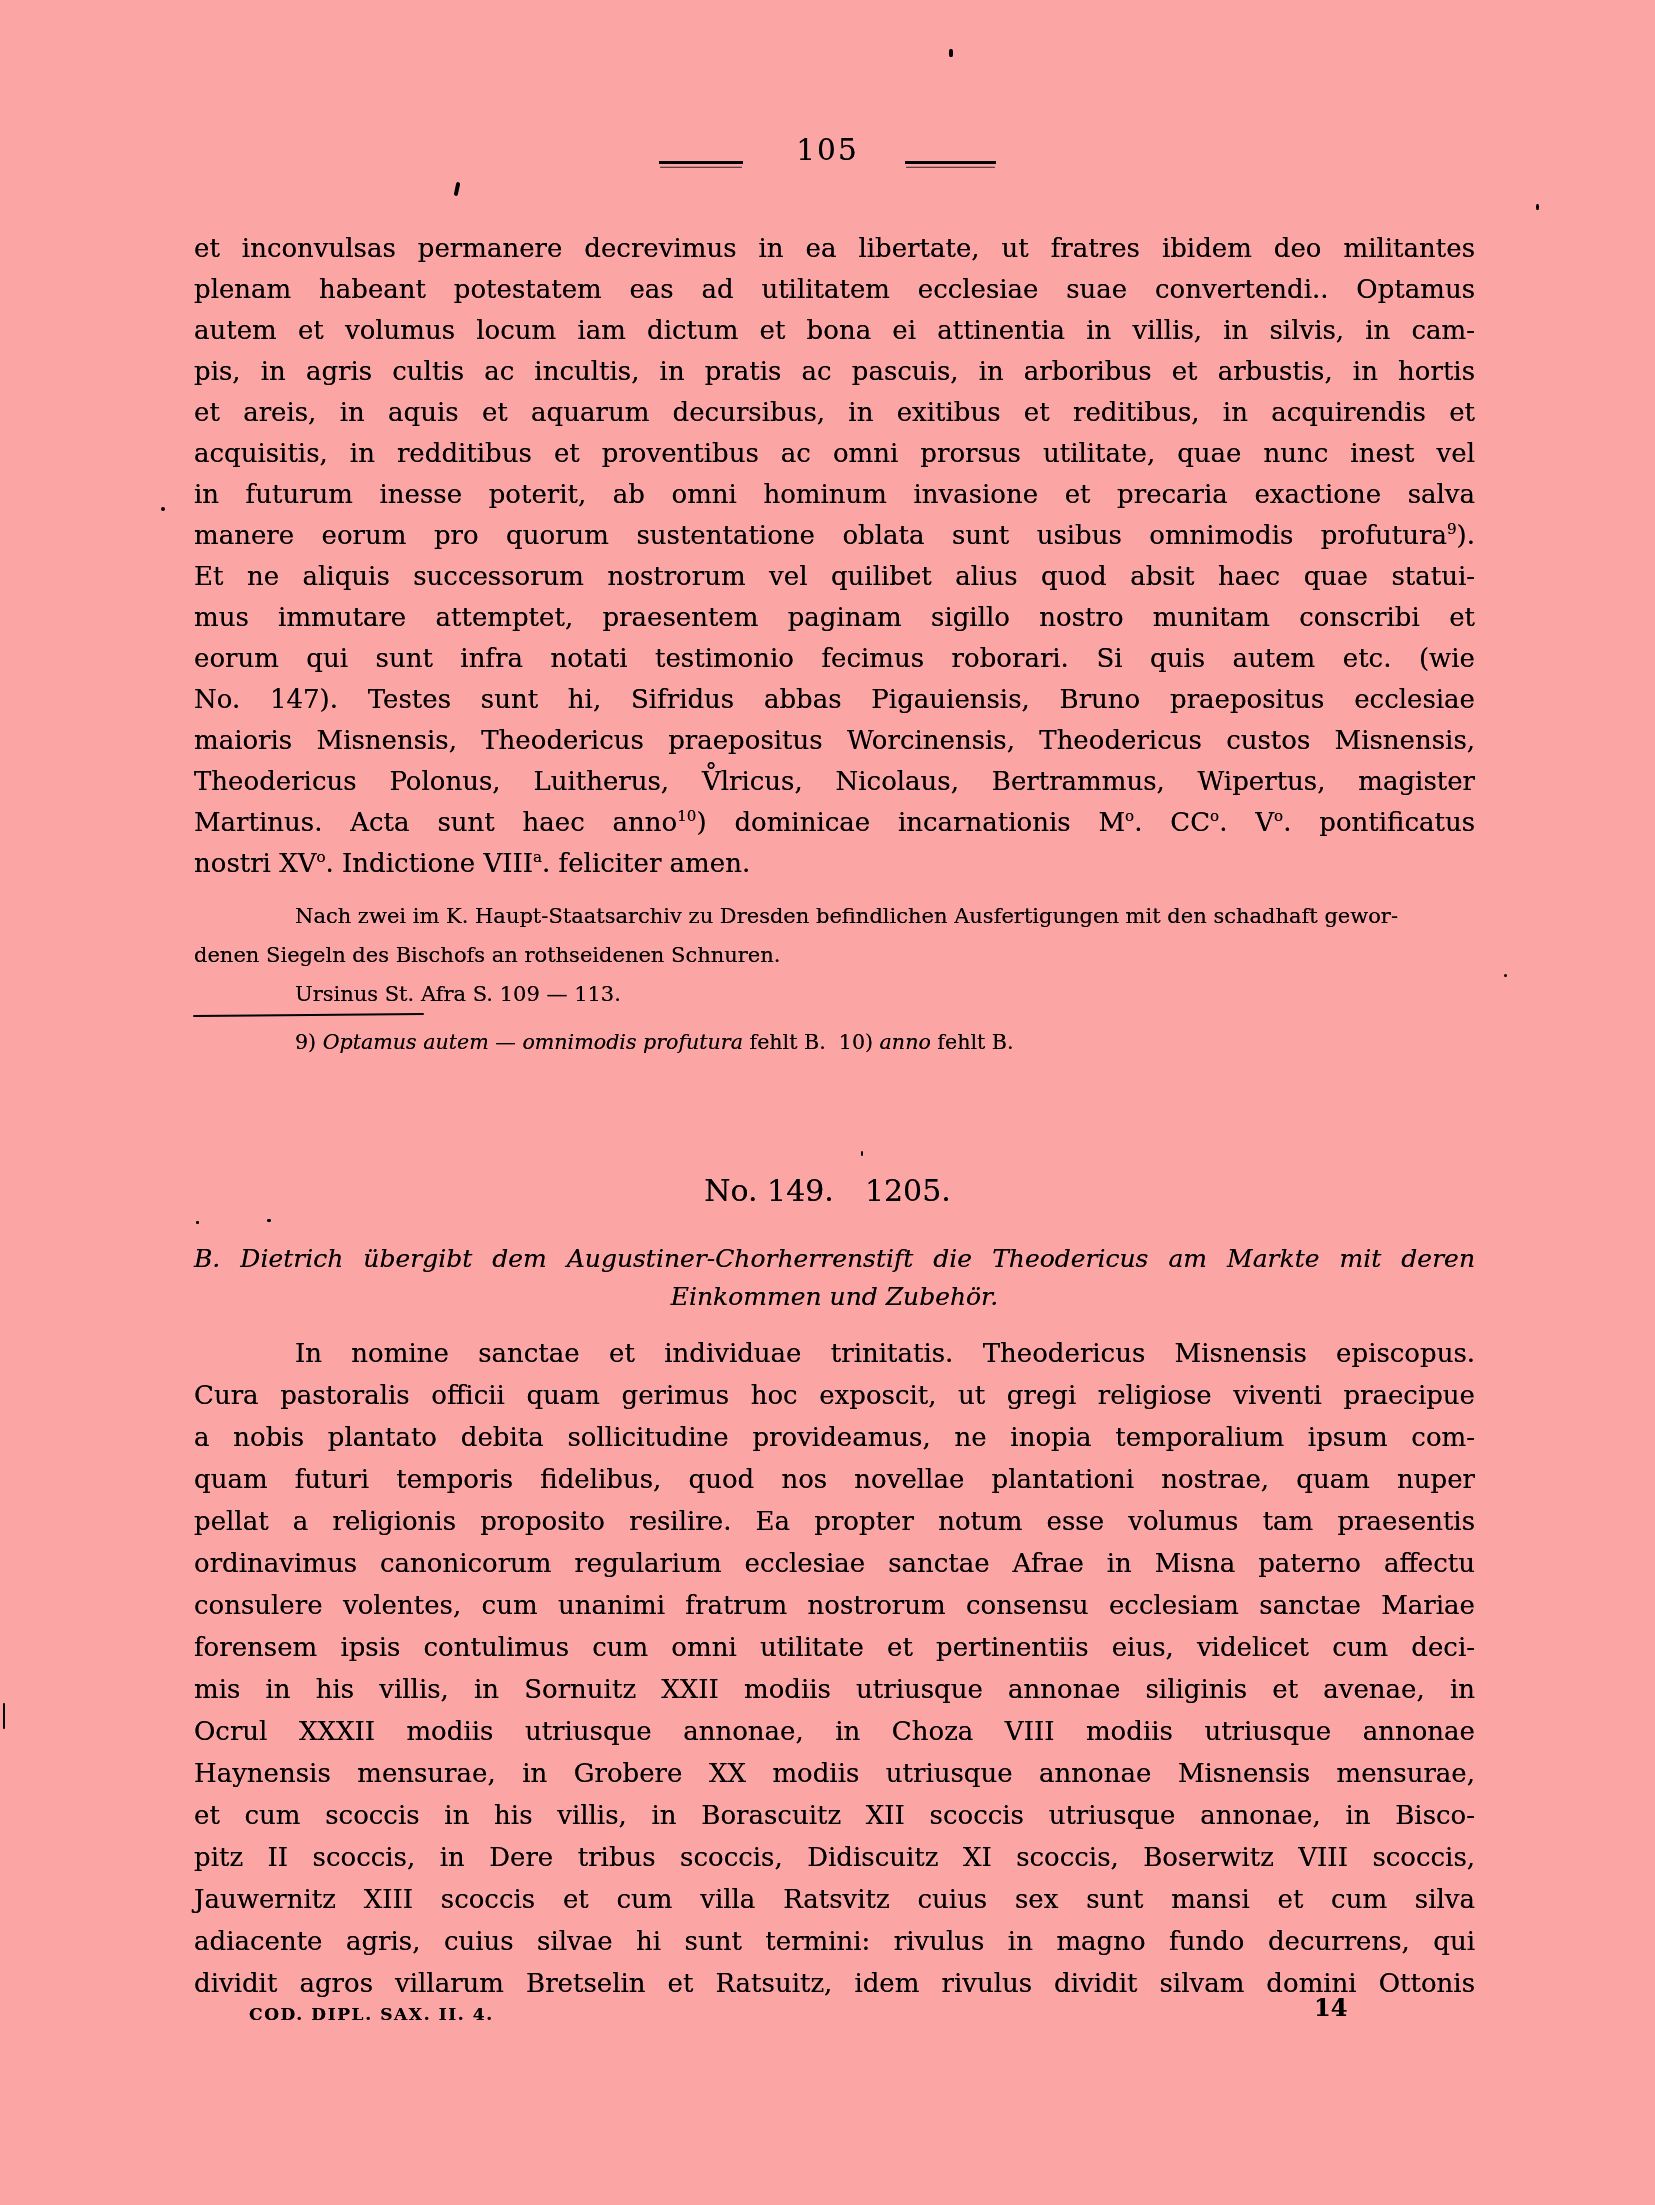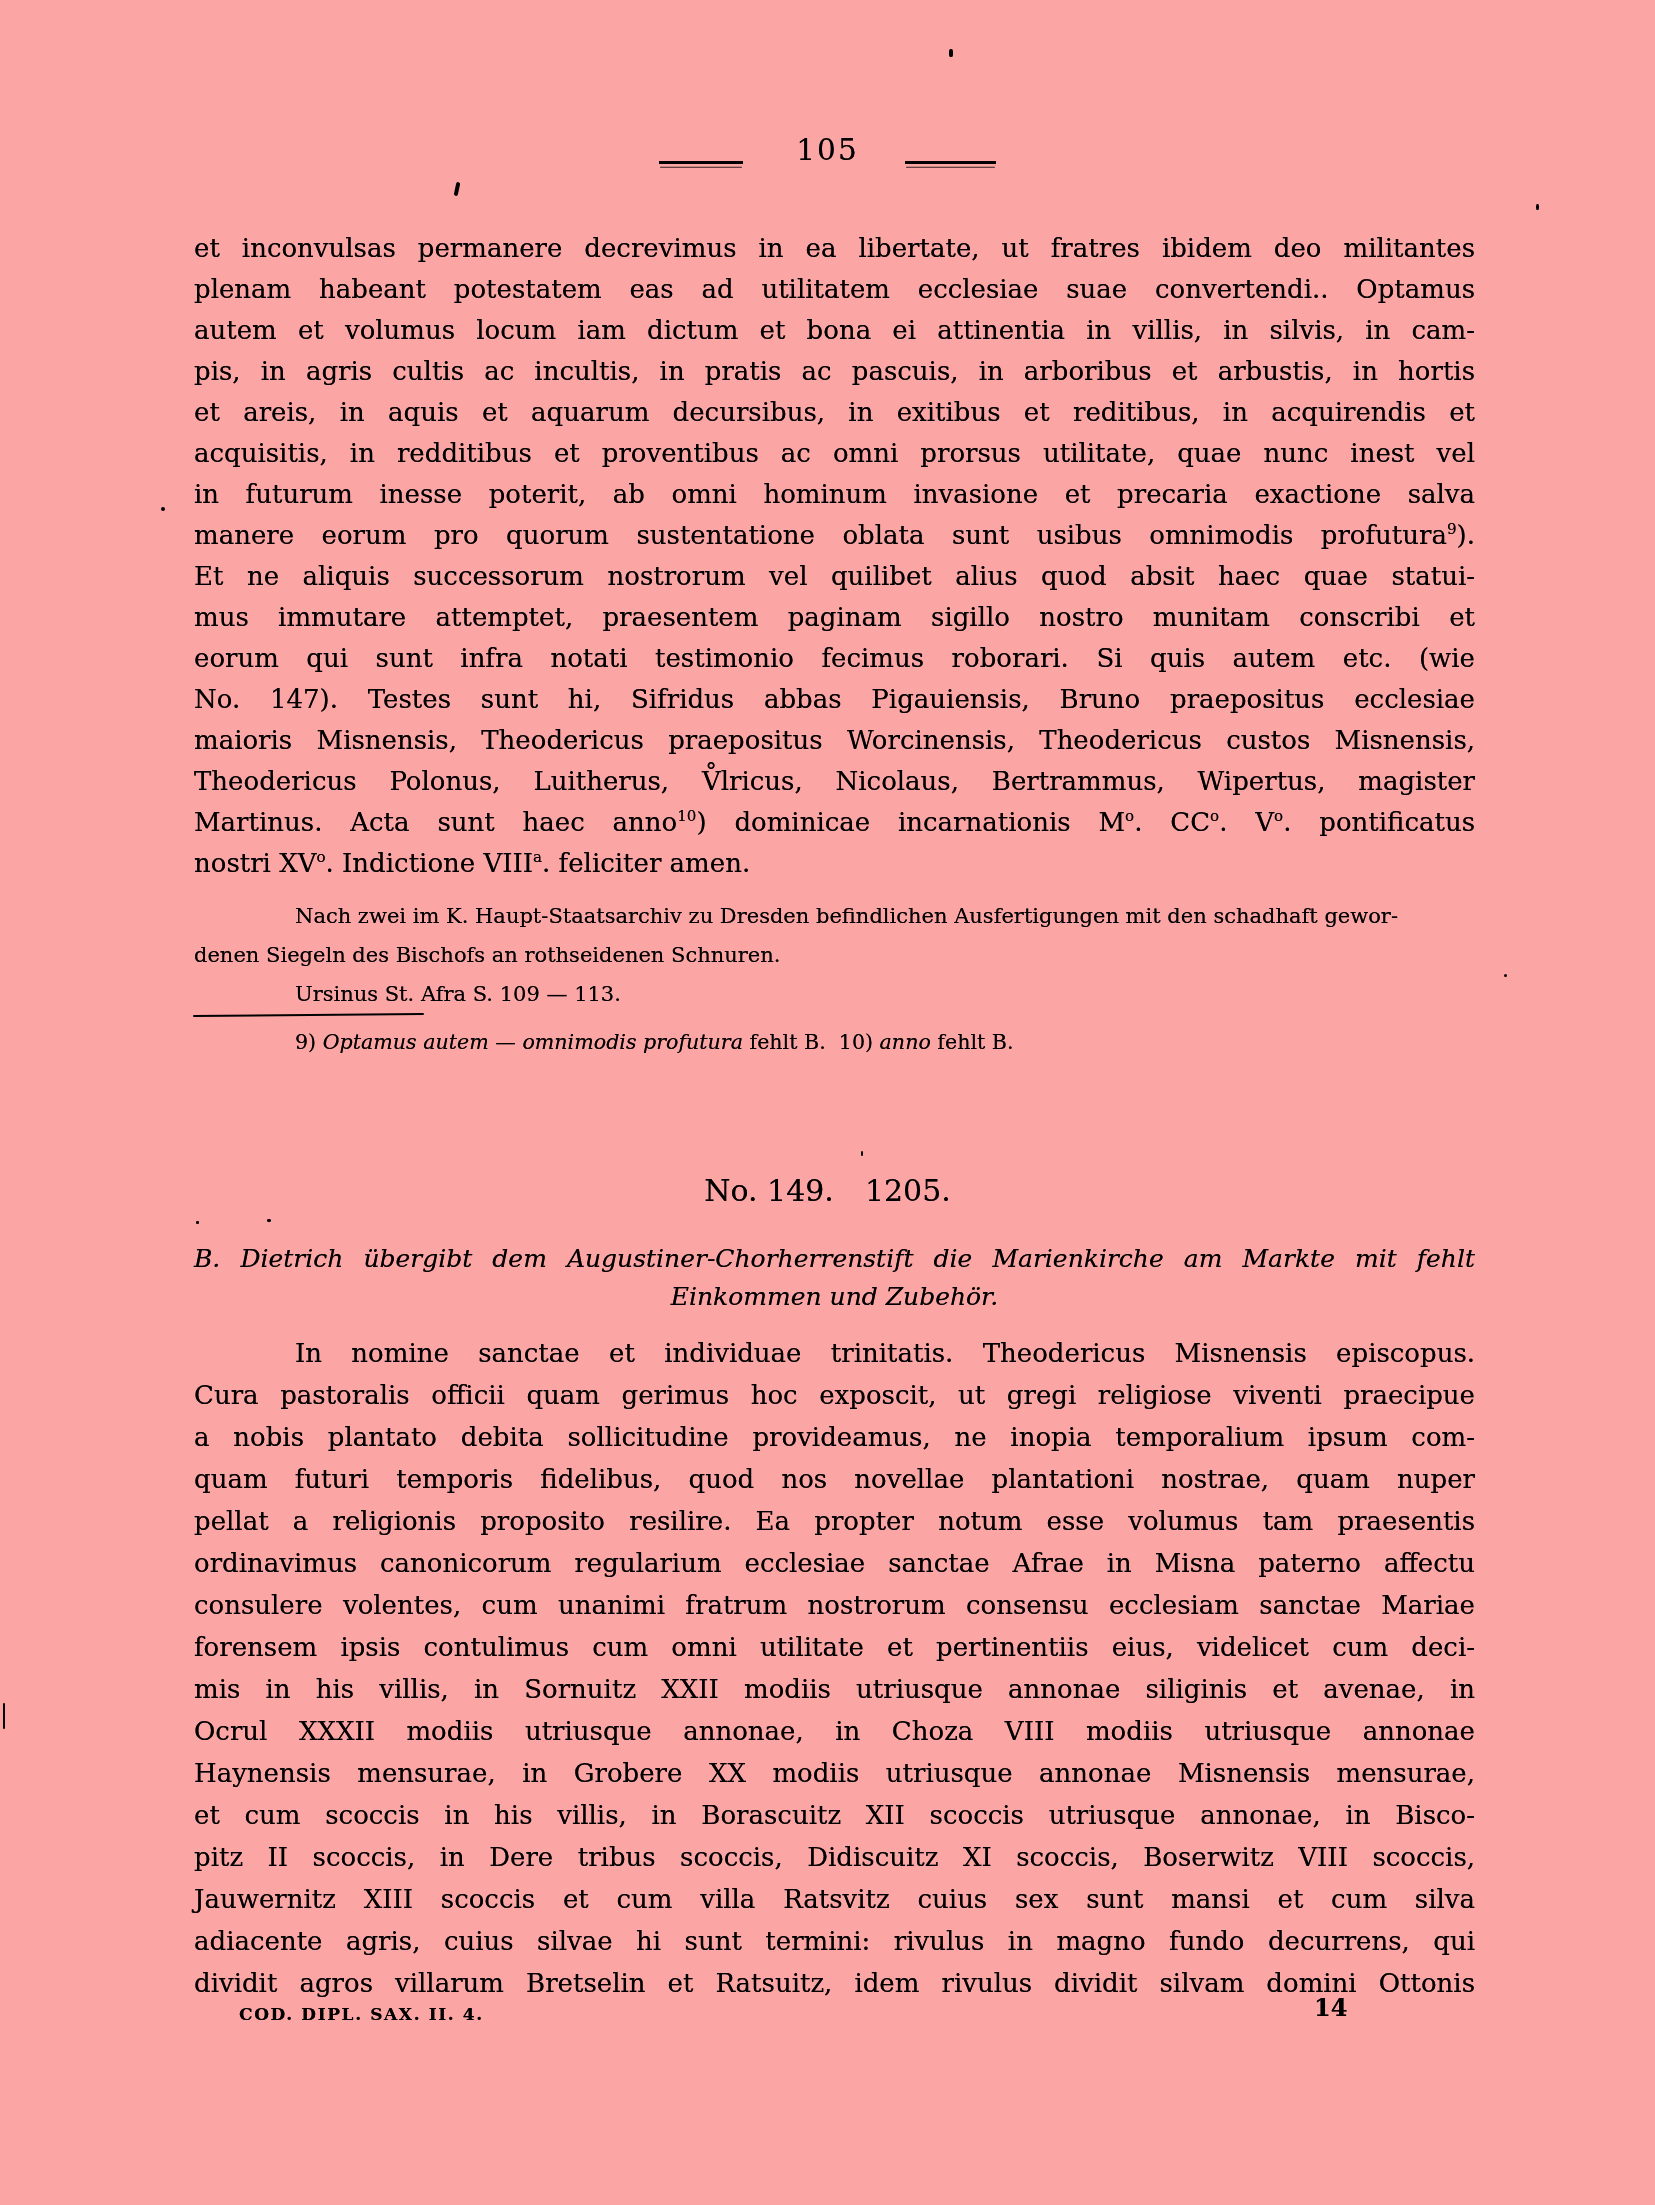--- a/index.html
+++ b/index.html
@@ -45,21 +45,21 @@
   .regest .line:last-child{text-align:center;text-align-last:center;}
 
   .p2{top:1332px;font-size:26px;line-height:42px;}
   .p2 .line:first-child{text-indent:101px;}
   .p2 .line:last-child{text-align-last:justify;}
 
   .sup{vertical-align:super;font-size:58%;line-height:0;}
   .it{font-style:italic;}
 
   
-  .footer-sig{position:absolute;left:239px;top:2004px;font-size:17px;font-weight:bold;letter-spacing:1.6px;}
+  .footer-sig{position:absolute;left:249px;top:2004px;font-size:17px;font-weight:bold;letter-spacing:1.6px;}
   .footer-num{position:absolute;left:1314px;top:1993px;font-size:24px;font-weight:bold;}
 
   
   .speck{position:absolute;background:#000;border-radius:40%;}
   .spk-top{left:949px;top:49px;width:3.7px;height:8.4px;}
   .spk-apostrophe{left:455px;top:182px;width:4.2px;height:14.2px;border-radius:2.1px;transform:rotate(12deg);}
   .spk-margin-dot{left:161px;top:507px;width:4.2px;height:4.2px;border-radius:50%;}
   .spk-right{left:1536px;top:204px;width:2.6px;height:6.3px;}
   .spk-ursinus{left:1504px;top:974px;width:3.2px;height:3.2px;border-radius:50%;}
   .spk-h1{left:196px;top:1221px;width:3.2px;height:2.6px;}
@@ -105,21 +105,21 @@
 
   <div class="textblock footnote">
       <div class="line"><span>9) </span><span class="it">Optamus autem — omnimodis profutura</span><span> fehlt B.  10) </span><span class="it">anno</span><span> fehlt B.</span></div>
     </div>
 
   <div class="heading">
     <span class="num">No. 149.</span><span>1205.</span>
   </div>
 
   <div class="textblock regest">
-      <div class="line">B. Dietrich übergibt dem Augustiner-Chorherrenstift die Marienkirche am Markte mit fehlt</div>
+      <div class="line">B. Dietrich übergibt dem Augustiner-Chorherrenstift die Theodericus am Markte mit deren</div>
       <div class="line">Einkommen und Zubehör.</div>
     </div>
 
   <div class="textblock p2">
       <div class="line">In nomine sanctae et individuae trinitatis.  Theodericus Misnensis episcopus.</div>
       <div class="line">Cura pastoralis officii quam gerimus hoc exposcit, ut gregi religiose viventi praecipue</div>
       <div class="line">a nobis plantato debita sollicitudine provideamus, ne inopia temporalium ipsum com-</div>
       <div class="line">quam futuri temporis fidelibus, quod nos novellae plantationi nostrae, quam nuper</div>
       <div class="line">pellat a religionis proposito resilire.  Ea propter notum esse volumus tam praesentis</div>
       <div class="line">ordinavimus canonicorum regularium ecclesiae sanctae Afrae in Misna paterno affectu</div>

